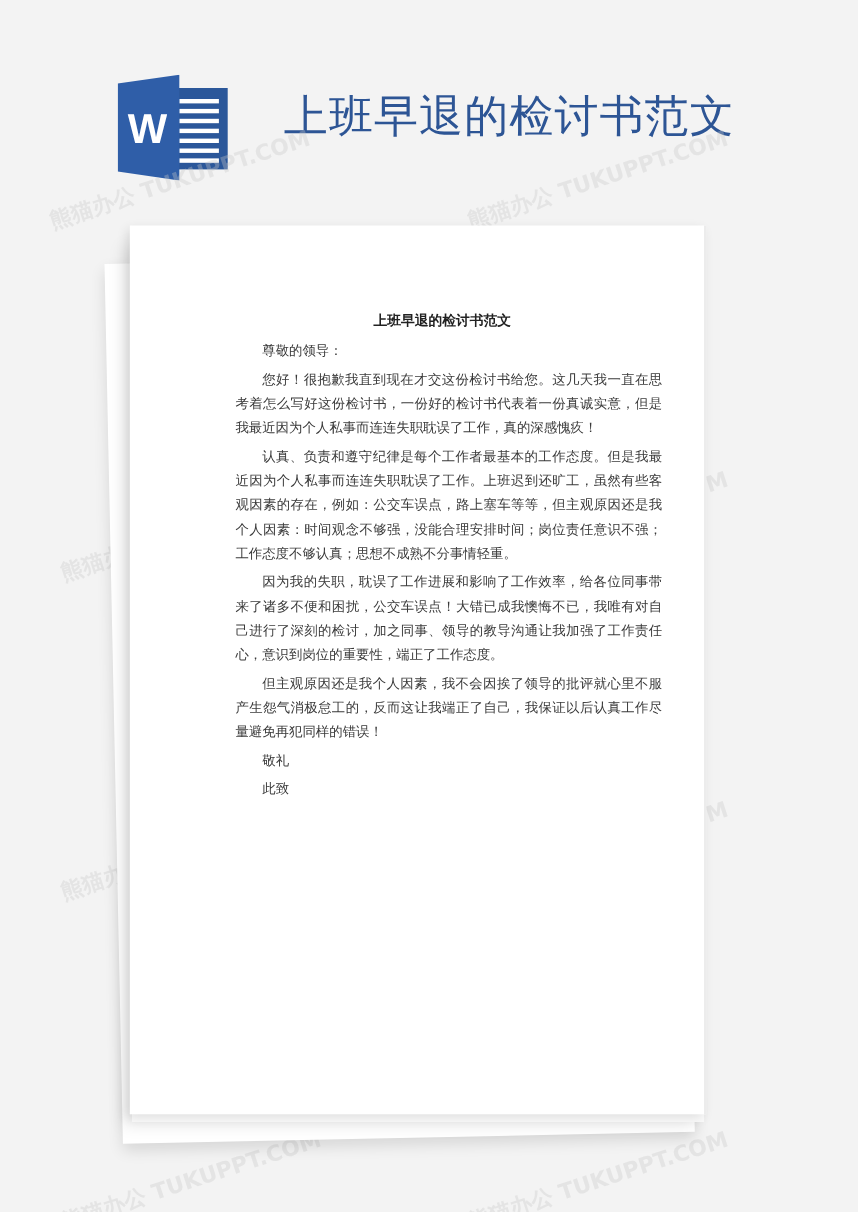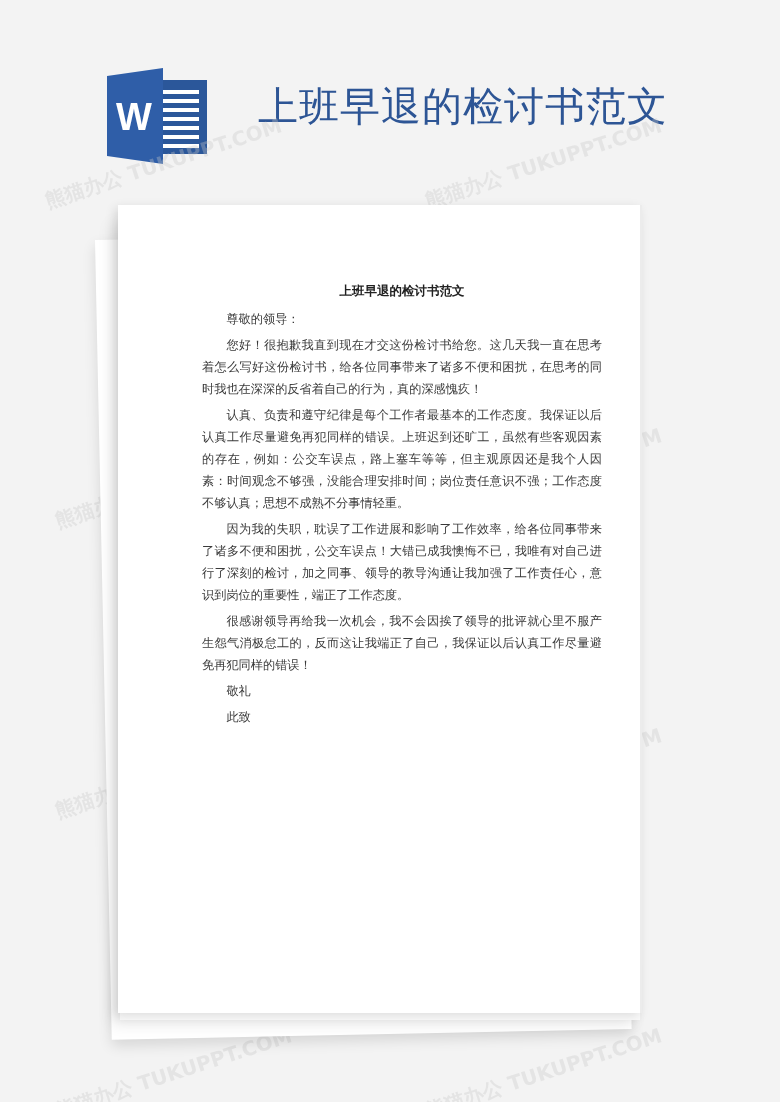--- a/index.html
+++ b/index.html
@@ -24,21 +24,21 @@
       position: absolute; left: 120px; top: 220px; width: 520px; height: 800px;
       background: #fbfbfb; box-shadow: -8px 4px 14px rgba(0,0,0,0.10);
     }
     .page {
       position: absolute; left: 118px; top: 205px; width: 522px; height: 808px;
       background: #ffffff; box-shadow: -3px 3px 10px rgba(0,0,0,0.12);
       border-right: 2px solid #ececec;
     }
     .doc { position: absolute; left: 84px; top: 78px; width: 400px; color: #3a3a3a; font-size: 12.2px; }
     .doc-title { text-align: center; font-weight: bold; font-size: 12.5px; margin: 0 0 8px 0; color: #222; }
-    .doc p { margin: 0 0 4px 0; line-height: 22px; text-indent: 2em; text-align: justify; }
+    .doc p { margin: 0 0 4px 12px; line-height: 22px; text-indent: 2em; text-align: justify; }
     .doc p.salutation { text-indent: 2em; }
     .watermark {
       position: absolute; font-family: "DejaVu Sans", sans-serif; font-size: 20px;
       color: rgba(200,200,200,0.35); transform: rotate(-18deg); white-space: nowrap;
       pointer-events: none; font-weight: bold;
     }
   </style>
 </head>
 <body>
 
@@ -69,20 +69,20 @@
 <div class="watermark" style="left:50px;top:1060px;">熊猫办公 TUKUPPT.COM</div>
 <div class="watermark" style="left:420px;top:1060px;">熊猫办公 TUKUPPT.COM</div>
 
 <div class="page-back2"></div>
 <div class="page-back1"></div>
 
 <div class="page">
   <div class="doc">
     <div class="doc-title">上班早退的检讨书范文</div>
     <p class="salutation">尊敬的领导：</p>
-    <p>您好！很抱歉我直到现在才交这份检讨书给您。这几天我一直在思考着怎么写好这份检讨书，给各位同事带来了诸多不便和困扰，在思考的同时我也在深深的反省着自己的行为，真的深感愧疚！</p>
-    <p>认真、负责和遵守纪律是每个工作者最基本的工作态度。我保证以后认真工作尽量避免再犯同样的错误。上班迟到还旷工，虽然有些客观因素的存在，例如：公交车误点，路上塞车等等，但主观原因还是我个人因素：时间观念不够强，没能合理安排时间；岗位责任意识不强；工作态度不够认真；思想不成熟不分事情轻重。</p>
+    <p>您好！很抱歉我直到现在才交这份检讨书给您。这几天我一直在思考着怎么写好这份检讨书，一份好的检讨书代表着一份真诚实意，但是我最近因为个人私事而连连失职耽误了工作，真的深感愧疚！</p>
+    <p>认真、负责和遵守纪律是每个工作者最基本的工作态度。但是我最近因为个人私事而连连失职耽误了工作。上班迟到还旷工，虽然有些客观因素的存在，例如：公交车误点，路上塞车等等，但主观原因还是我个人因素：时间观念不够强，没能合理安排时间；岗位责任意识不强；工作态度不够认真；思想不成熟不分事情轻重。</p>
     <p>因为我的失职，耽误了工作进展和影响了工作效率，给各位同事带来了诸多不便和困扰，公交车误点！大错已成我懊悔不已，我唯有对自己进行了深刻的检讨，加之同事、领导的教导沟通让我加强了工作责任心，意识到岗位的重要性，端正了工作态度。</p>
-    <p>很感谢领导再给我一次机会，我不会因挨了领导的批评就心里不服产生怨气消极怠工的，反而这让我端正了自己，我保证以后认真工作尽量避免再犯同样的错误！</p>
+    <p>但主观原因还是我个人因素，我不会因挨了领导的批评就心里不服产生怨气消极怠工的，反而这让我端正了自己，我保证以后认真工作尽量避免再犯同样的错误！</p>
     <p>敬礼</p>
     <p>此致</p>
   </div>
 </div>
 
 </body></html>

